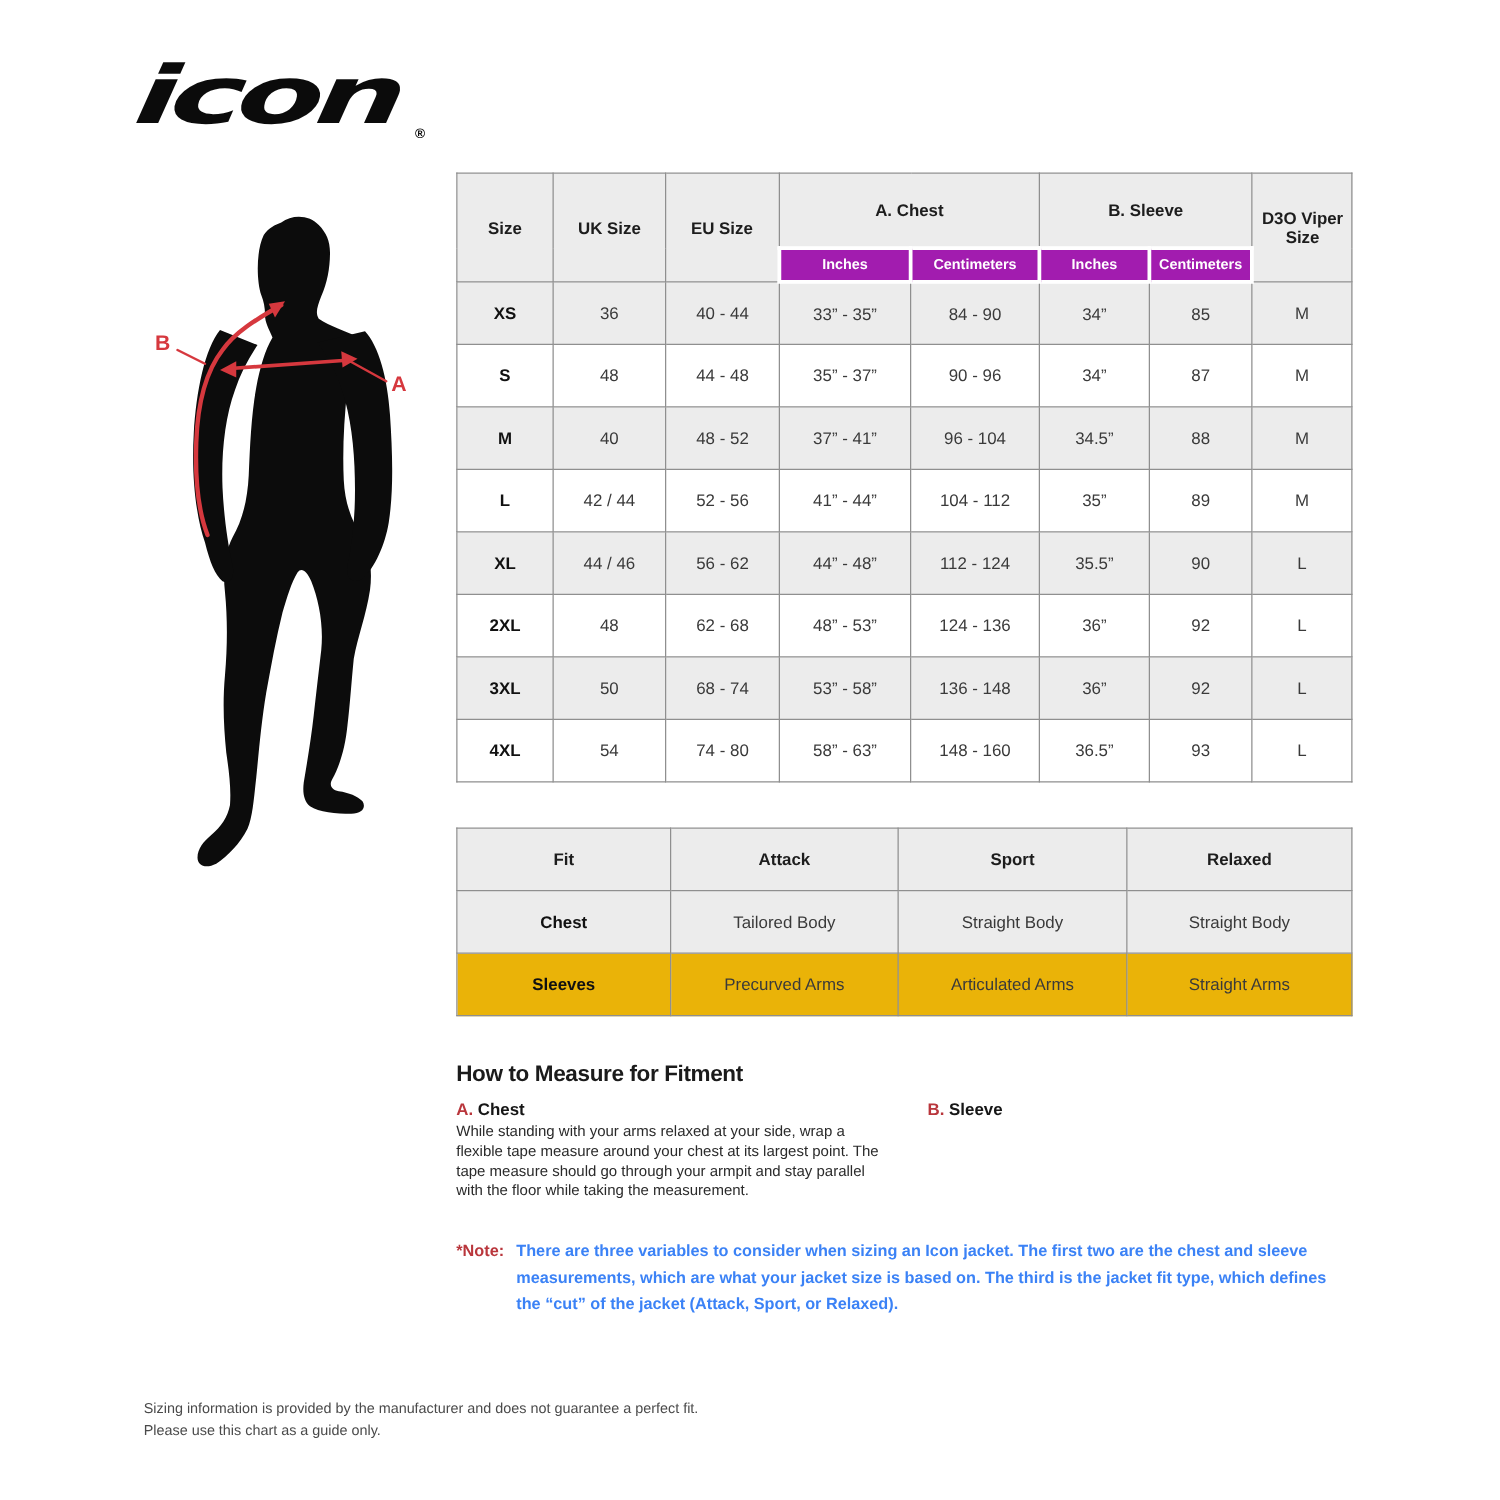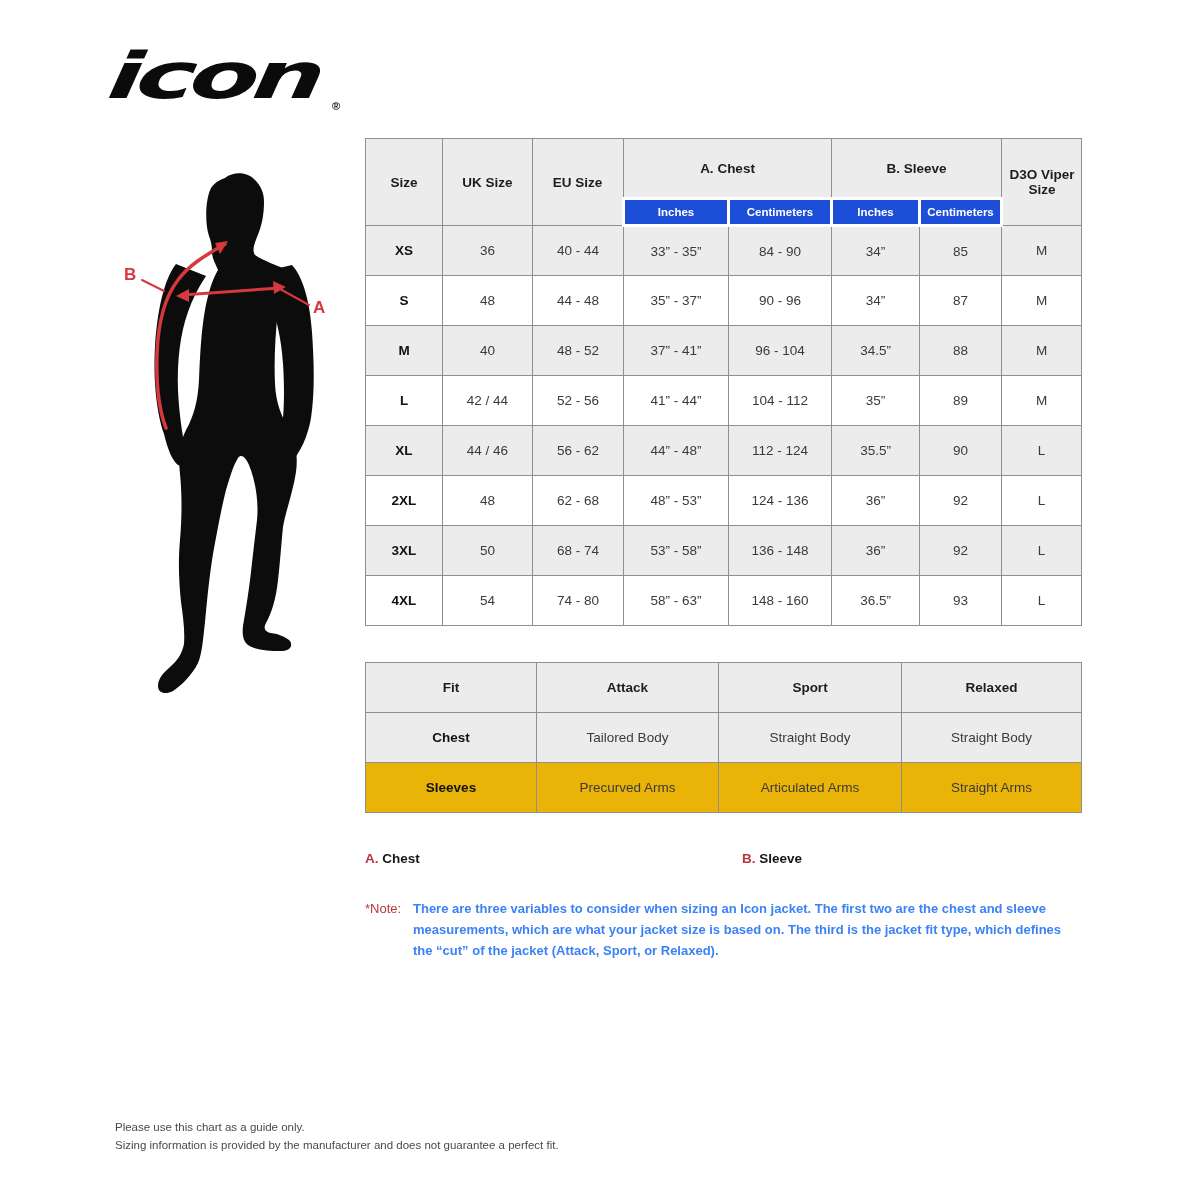--- a/index.html
+++ b/index.html
@@ -19,41 +19,41 @@
   .mhead{fill:#d6383e;}
   .mlabel{font-size:17px;font-weight:bold;fill:#d6383e;}
   
   .content{position:absolute;left:365px;top:138px;width:719px;}
   .sec-title{font-size:18px;font-weight:bold;color:#1b1b1b;letter-spacing:-0.3px;margin:0 0 15px 0;}
   table{border-collapse:collapse;table-layout:fixed;width:716px;}
   th,td{border:1px solid #8f8f8f;text-align:center;vertical-align:middle;padding:2px;}
   thead th{background:#ececec;font-size:13.5px;color:#1d1d1d;}
   tr.hdr-main{height:60px;}
   tr.hdr-black{height:27px;}
-  tr.hdr-black th{background:#1d4ed8;color:#fff;font-size:11.5px;border:3px solid #fff;padding:0;}
+  tr.hdr-black th{background:#a21caf;color:#fff;font-size:11.5px;border:3px solid #fff;padding:0;}
   tbody tr{height:50px;}
   tbody tr:nth-child(odd){background:#ececec;}
   tbody tr:nth-child(even){background:#ffffff;}
   tbody td{font-size:13.5px;color:#3a3a3a;}
   tbody td:first-child{font-weight:bold;color:#111;}
   
   .styles-table{margin-top:0;}
   .styles-table thead tr{height:50px;}
   .styles-table tbody tr:nth-child(1){background:#ececec;}
   .styles-table tbody tr:nth-child(2){background:#eab308;}
   .gap-lg{height:36px;}
   
   .measure-cols{display:flex;gap:36px;margin-top:2px;}
   .measure-col{width:341px;}
   .measure-head{font-size:13.5px;font-weight:bold;color:#161616;margin-bottom:3px;}
   .red{color:#b9363c;}
   .measure-text{font-size:12px;line-height:1.32;color:#2a2a2a;margin:0;}
   
   .note{display:flex;margin-top:30px;}
-  .note-label{font-size:13px;font-weight:normal;width:48px;flex:none;line-height:1.6;}
+  .note-label{font-size:13px;font-weight:bold;width:48px;flex:none;line-height:1.6;}
   .note-text{font-size:13px;font-weight:bold;color:#3b82f6;line-height:1.6;width:668px;}
   
   .disclaimer{position:absolute;left:115px;top:1119px;font-size:11.5px;color:#4a4a4a;line-height:1.55;}
 </style>
 </head>
 <body>
 
 <div class="page">
 
   <div class="logo">
@@ -260,41 +260,43 @@
         <tr>
           <td>Sleeves</td>
           <td>Precurved Arms</td>
           <td>Articulated Arms</td>
           <td>Straight Arms</td>
         </tr>
       </tbody>
     </table>
 
     <div class="gap-lg"></div>
+    <h2 class="sec-title" style="margin-bottom:10px;">How to Measure for Fitment</h2>
 
     <div class="measure-cols">
       <div class="measure-col">
         <div class="measure-head">
           <span class="red">A.</span>
           <span>Chest</span>
         </div>
+        <p class="measure-text">While standing with your arms relaxed at your side, wrap a flexible tape measure around your chest at its largest point. The tape measure should go through your armpit and stay parallel with the floor while taking the measurement.</p>
       </div>
       <div class="measure-col">
         <div class="measure-head">
           <span class="red">B.</span>
           <span>Sleeve</span>
         </div>
       </div>
     </div>
 
     <div class="note">
       <span class="note-label red">*Note:</span>
       <span class="note-text">There are three variables to consider when sizing an Icon jacket. The first two are the chest and sleeve measurements, which are what your jacket size is based on. The third is the jacket fit type, which defines the “cut” of the jacket (Attack, Sport, or Relaxed).</span>
     </div>
 
   </div>
 
   <div class="disclaimer">
+    <div>Sizing information is provided by the manufacturer and does not guarantee a perfect fit.</div>
     <div>Please use this chart as a guide only.</div>
-    <div>Sizing information is provided by the manufacturer and does not guarantee a perfect fit.</div>
   </div>
 
 </div>
 
 </body></html>

